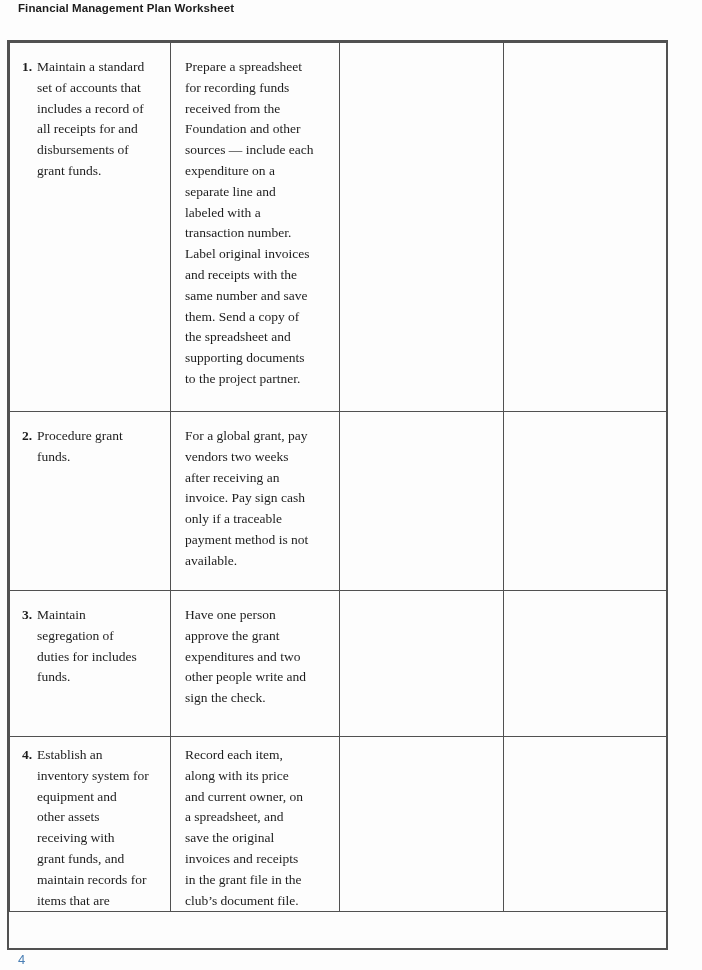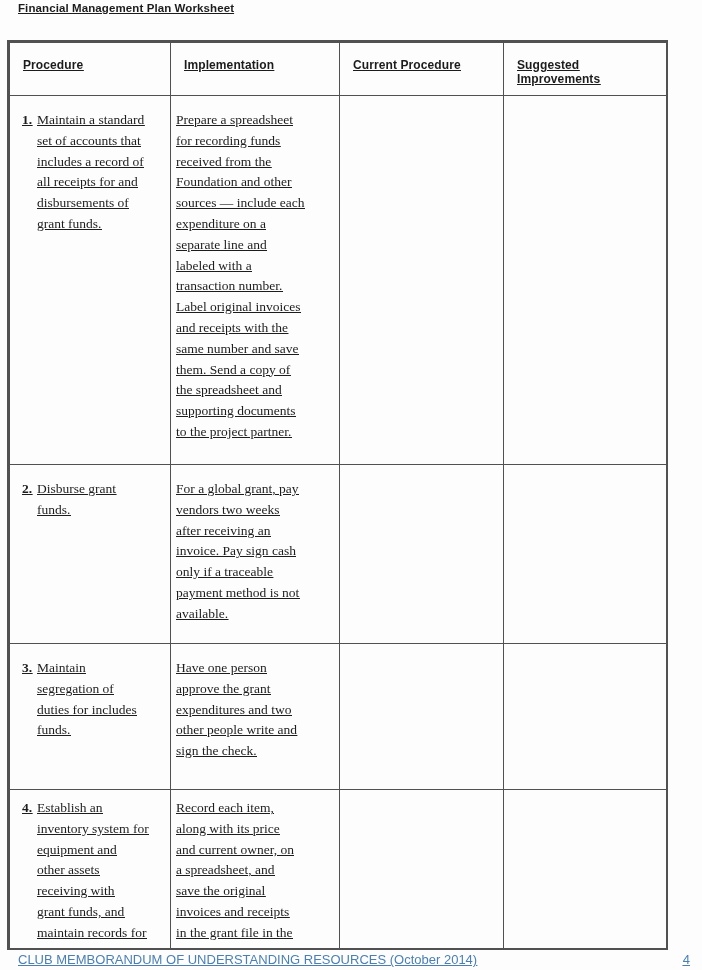--- a/index.html
+++ b/index.html
@@ -1,15 +1,15 @@
 <!DOCTYPE html>
 <html><head>
 <meta charset="utf-8">
 <style>
-  * { margin: 0; padding: 0; box-sizing: border-box; text-decoration: underline; }
+  * { margin: 0; padding: 0; box-sizing: border-box; }
   html, body { width: 702px; height: 970px; }
   body {
     position: relative;
     width: 702px;
     height: 970px;
     background: #fdfdfd;
     overflow: hidden;
     font-family: "Liberation Sans", sans-serif;
   }
   .page-title {
@@ -51,21 +51,21 @@
     padding: 15px 8px 0 13px;
     letter-spacing: 0.1px;
   }
   table.worksheet td {
     font-family: "Liberation Serif", serif;
     font-size: 13.5px;
     line-height: 20.8px;
     color: #1d1d1d;
   }
   td.proc-cell { padding: 14px 4px 0 12px; }
-  td.impl-cell { padding: 14px 10px 0 5px; }
+  td.impl-cell { padding: 14px 10px 0 14px; }
   tr.row-4 td.proc-cell, tr.row-4 td.impl-cell { padding-top: 8px; }
   .proc-flex { display: flex; }
   .row-num {
     font-weight: 700;
     width: 15px;
     flex: 0 0 15px;
   }
   .pre-text { white-space: pre-line; }
   .footer {
     position: absolute;
@@ -90,26 +90,20 @@
 
 <div class="table-wrap">
   <table class="worksheet">
     <colgroup>
       <col style="width:161px">
       <col style="width:169px">
       <col style="width:164px">
       <col style="width:165px">
     </colgroup>
     <tbody>
-        <tr style="height:53px">
-      <th>Procedure</th>
-      <th>Implementation</th>
-      <th>Current Procedure</th>
-      <th>Suggested Improvements</th>
-    </tr>
 
     <tr style="height:369px">
       <td class="proc-cell">
         <div class="proc-flex">
           <span class="row-num">1.</span>
           <div class="pre-text">Maintain a standard
 set of accounts that
 includes a record of
 all receipts for and
 disbursements of
@@ -135,21 +129,21 @@
 to the project partner.</div>
       </td>
       <td></td>
       <td></td>
     </tr>
 
     <tr style="height:179px">
       <td class="proc-cell">
         <div class="proc-flex">
           <span class="row-num">2.</span>
-          <div class="pre-text">Disburse grant
+          <div class="pre-text">Procedure grant
 funds.</div>
         </div>
       </td>
       <td class="impl-cell">
         <div class="pre-text">For a global grant, pay
 vendors two weeks
 after receiving an
 invoice. Pay sign cash
 only if a traceable
 payment method is not
@@ -205,15 +199,14 @@
 club’s document file.</div>
       </td>
       <td></td>
       <td></td>
     </tr>
   </tbody>
     </table>
 </div>
 
 <div class="footer">
-  <span class="footer-text">CLUB MEMBORANDUM OF UNDERSTANDING RESOURCES (October 2014)</span>
   <span class="footer-page">4</span>
 </div>
 
 </body></html>

